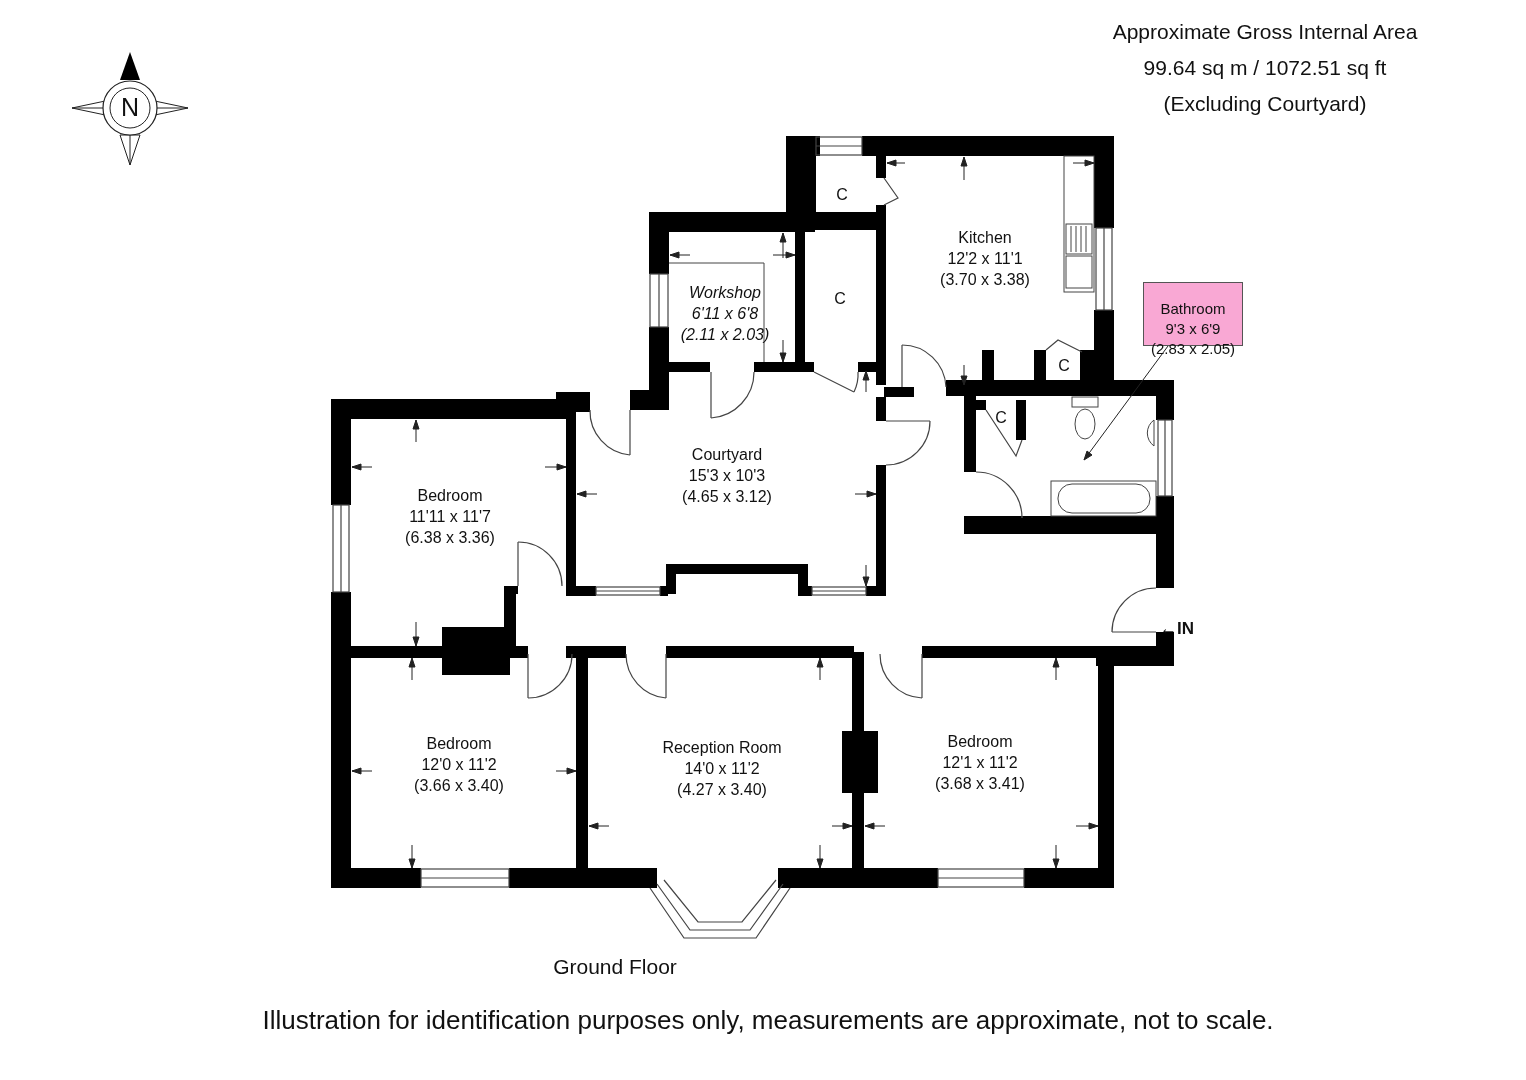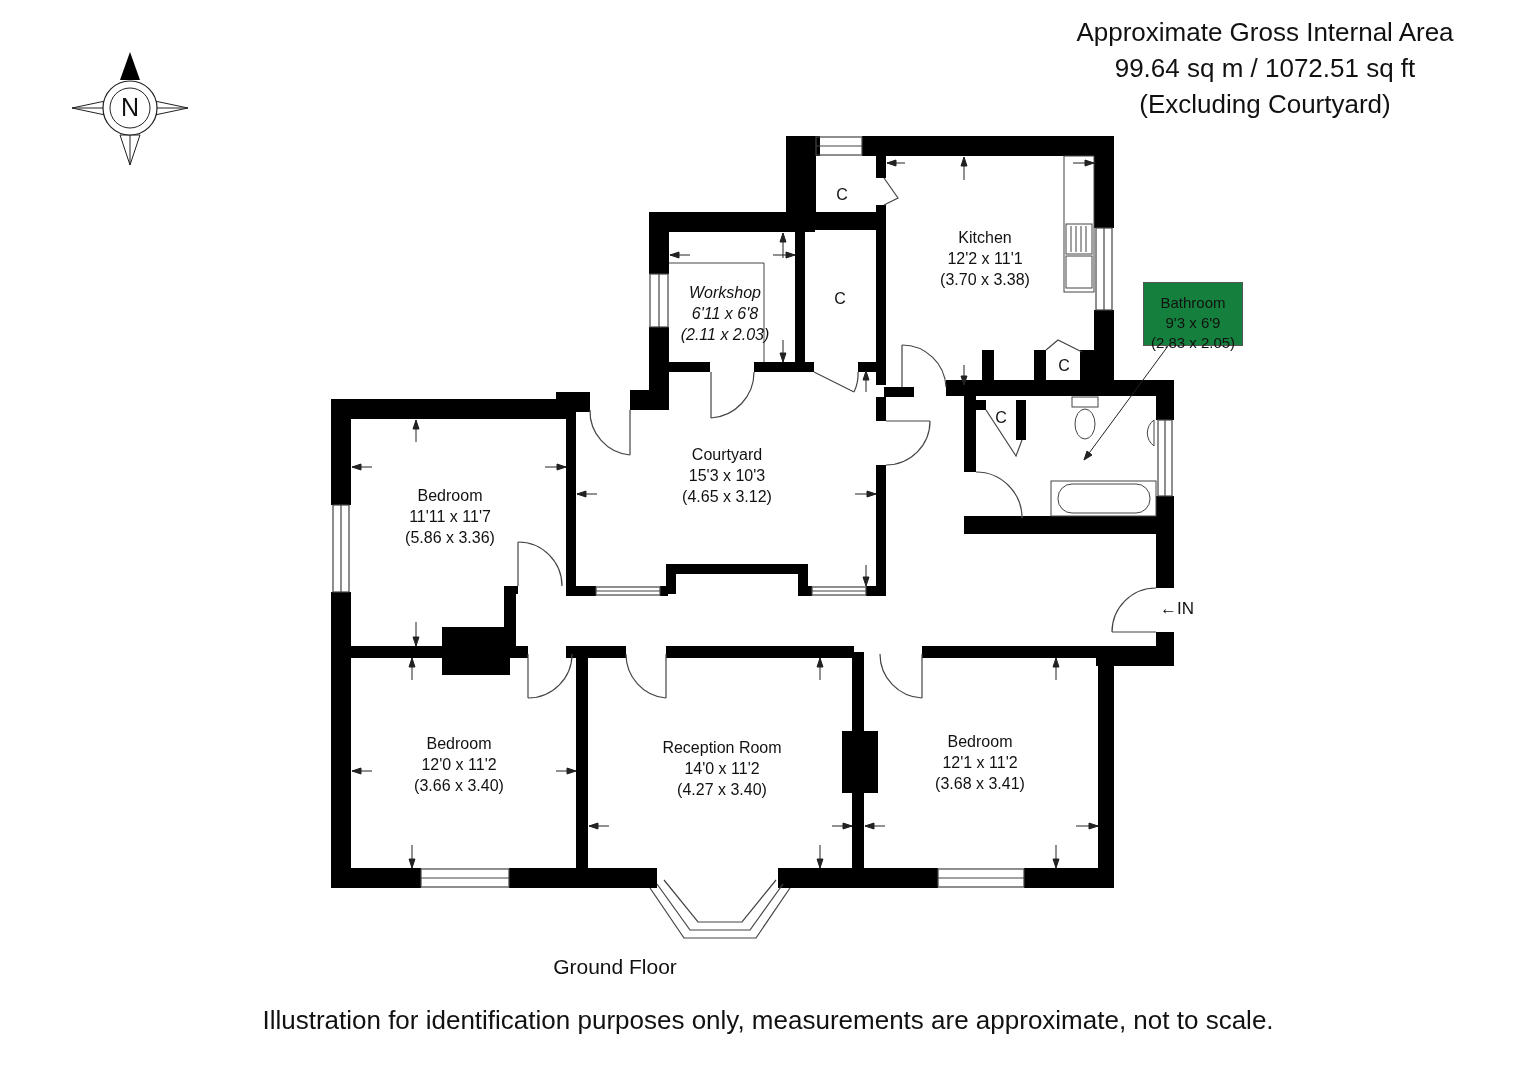--- a/index.html
+++ b/index.html
@@ -1,29 +1,29 @@
 <!DOCTYPE html>
 <html><head>
 <meta charset="utf-8">
 <style>
   html, body { margin: 0; padding: 0; background: #ffffff; }
   body { width: 1526px; height: 1080px; position: relative; overflow: hidden;
          font-family: "Liberation Sans", sans-serif; color: #111; }
   .area-block { position: absolute; left: 1010px; top: 14px; width: 510px; text-align: center;
-                font-size: 26px; line-height: 36px; color: #111; }
+                font-size: 21px; line-height: 36px; color: #111; }
   .area-block div { white-space: nowrap; }
   .compass { position: absolute; left: 70px; top: 50px; width: 120px; height: 120px; }
   .plan { position: absolute; left: 0; top: 0; width: 1526px; height: 1080px; }
   .room-label { position: absolute; text-align: center; font-size: 16px; line-height: 21px;
                 color: #111; white-space: nowrap; transform: translateX(-50%); }
   .c-label { position: absolute; font-size: 16px; transform: translate(-50%, -50%); }
   .bath-callout { position: absolute; left: 1143px; top: 282px; width: 100px; height: 64px;
-                  border: 1px solid #555; background: #15803d; text-align: center;
-                  font-size: 15px; line-height: 20px; box-sizing: border-box; padding-top: 10px; }
-  .in-label { position: absolute; left: 1160px; top: 599px; font-size: 17px; }
+                  border: 1px solid #555; background: #f9a8d4; text-align: center;
+                  font-size: 15px; line-height: 20px; box-sizing: border-box; padding-top: 16px; }
+  .in-label { position: absolute; left: 1160px; top: 619px; font-size: 17px; font-weight: bold; }
   .floor-title { position: absolute; left: 0; width: 1230px; top: 955px; text-align: center; font-size: 21px; }
   .disclaimer { position: absolute; left: 0; width: 1536px; top: 1005px; text-align: center; font-size: 26px; }
 </style>
 </head>
 <body>
 
 <div class="area-block">
   <div>Approximate Gross Internal Area</div>
   <div>99.64 sq m / 1072.51 sq ft</div>
   <div>(Excluding Courtyard)</div>
@@ -299,21 +299,21 @@
   <div>(2.83 x 2.05)</div>
 </div>
 <div class="room-label" style="left:727px;top:444px;">
   <div>Courtyard</div>
   <div>15'3 x 10'3</div>
   <div>(4.65 x 3.12)</div>
 </div>
 <div class="room-label" style="left:450px;top:485px;">
   <div>Bedroom</div>
   <div>11'11 x 11'7</div>
-  <div>(5.86 x 3.36)</div>
+  <div>(6.38 x 3.36)</div>
 </div>
 <div class="room-label" style="left:459px;top:733px;">
   <div>Bedroom</div>
   <div>12'0 x 11'2</div>
   <div>(3.66 x 3.40)</div>
 </div>
 <div class="room-label" style="left:722px;top:737px;">
   <div>Reception Room</div>
   <div>14'0 x 11'2</div>
   <div>(4.27 x 3.40)</div>

